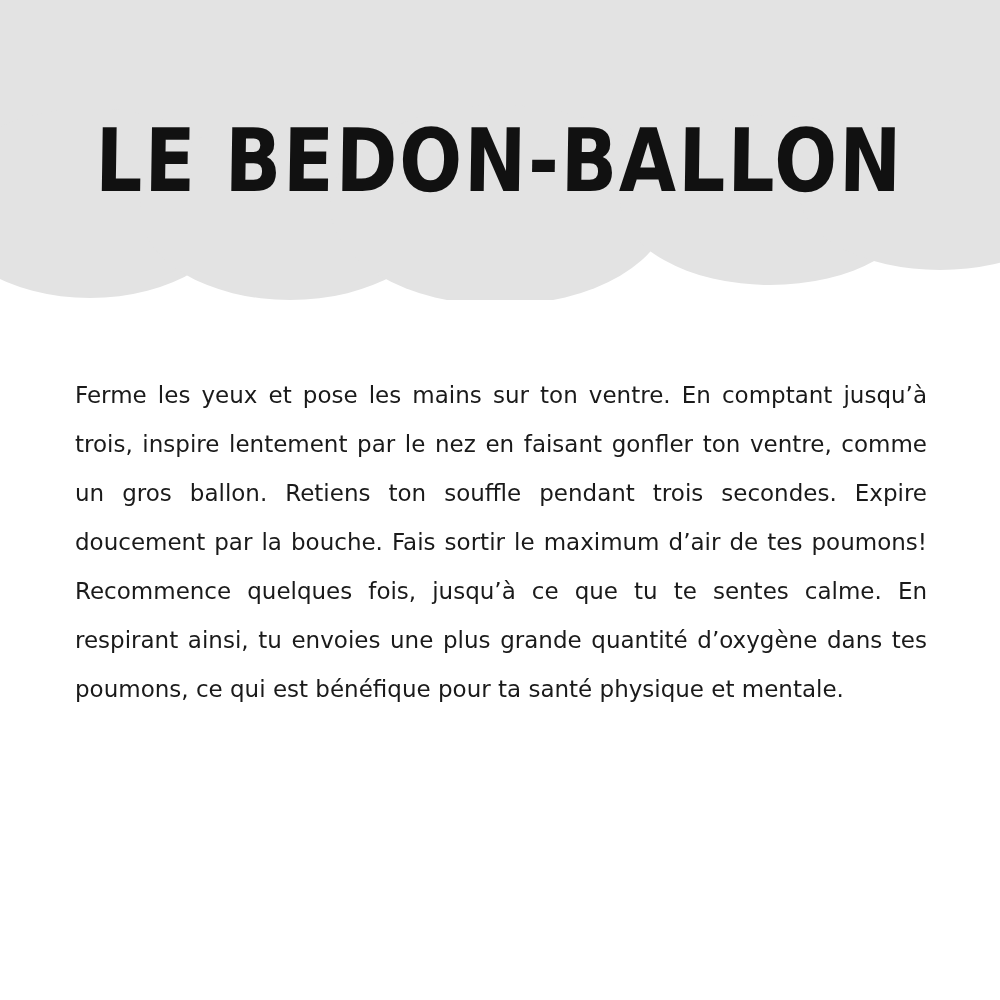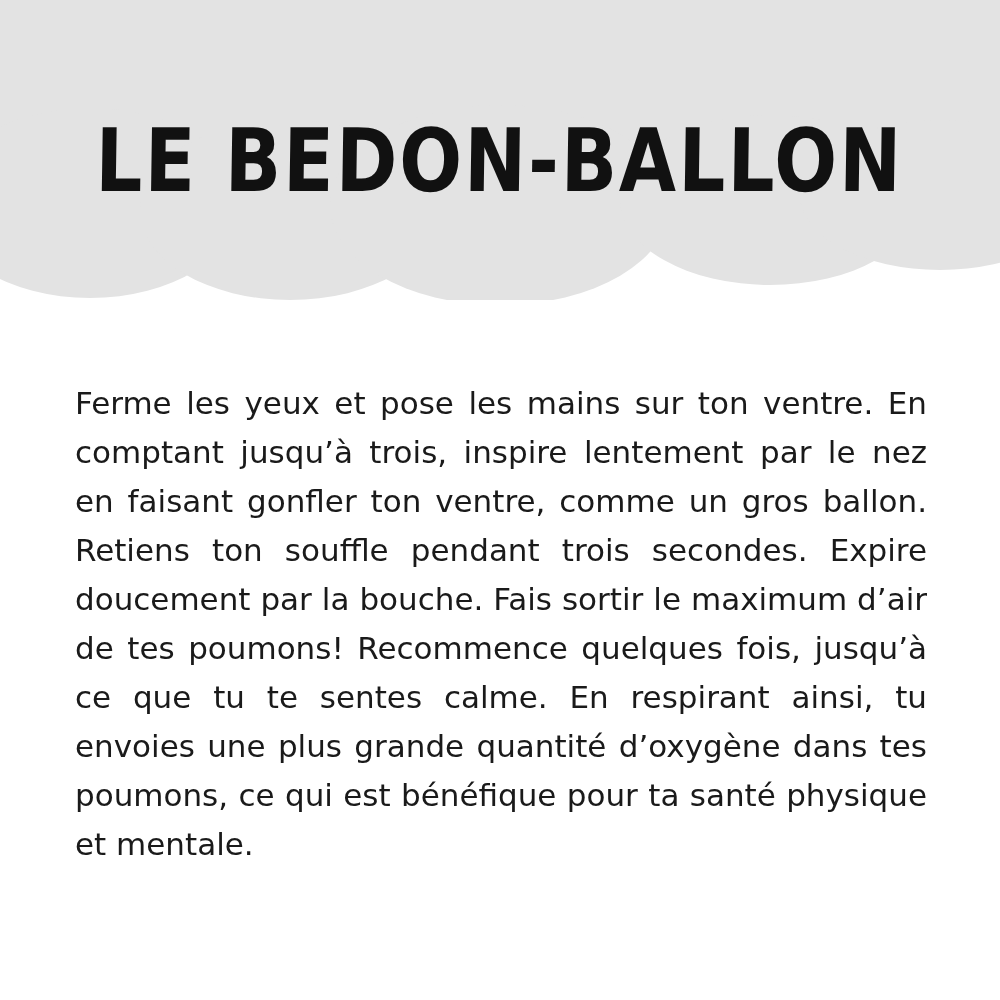--- a/index.html
+++ b/index.html
@@ -70,21 +70,21 @@
     white-space: nowrap;
   }
 
   
   .body-text {
     position: absolute;
     top: 348px;
     left: 75px;
     width: 852px;
     font-family: "DejaVu Sans", sans-serif;
-    font-size: 31px;
+    font-size: 23px;
     line-height: 49px;
     color: #1a1a1a;
     text-align: justify;
     text-justify: inter-word;
   }
 </style>
 </head>
 <body>
 
 <div class="page">

